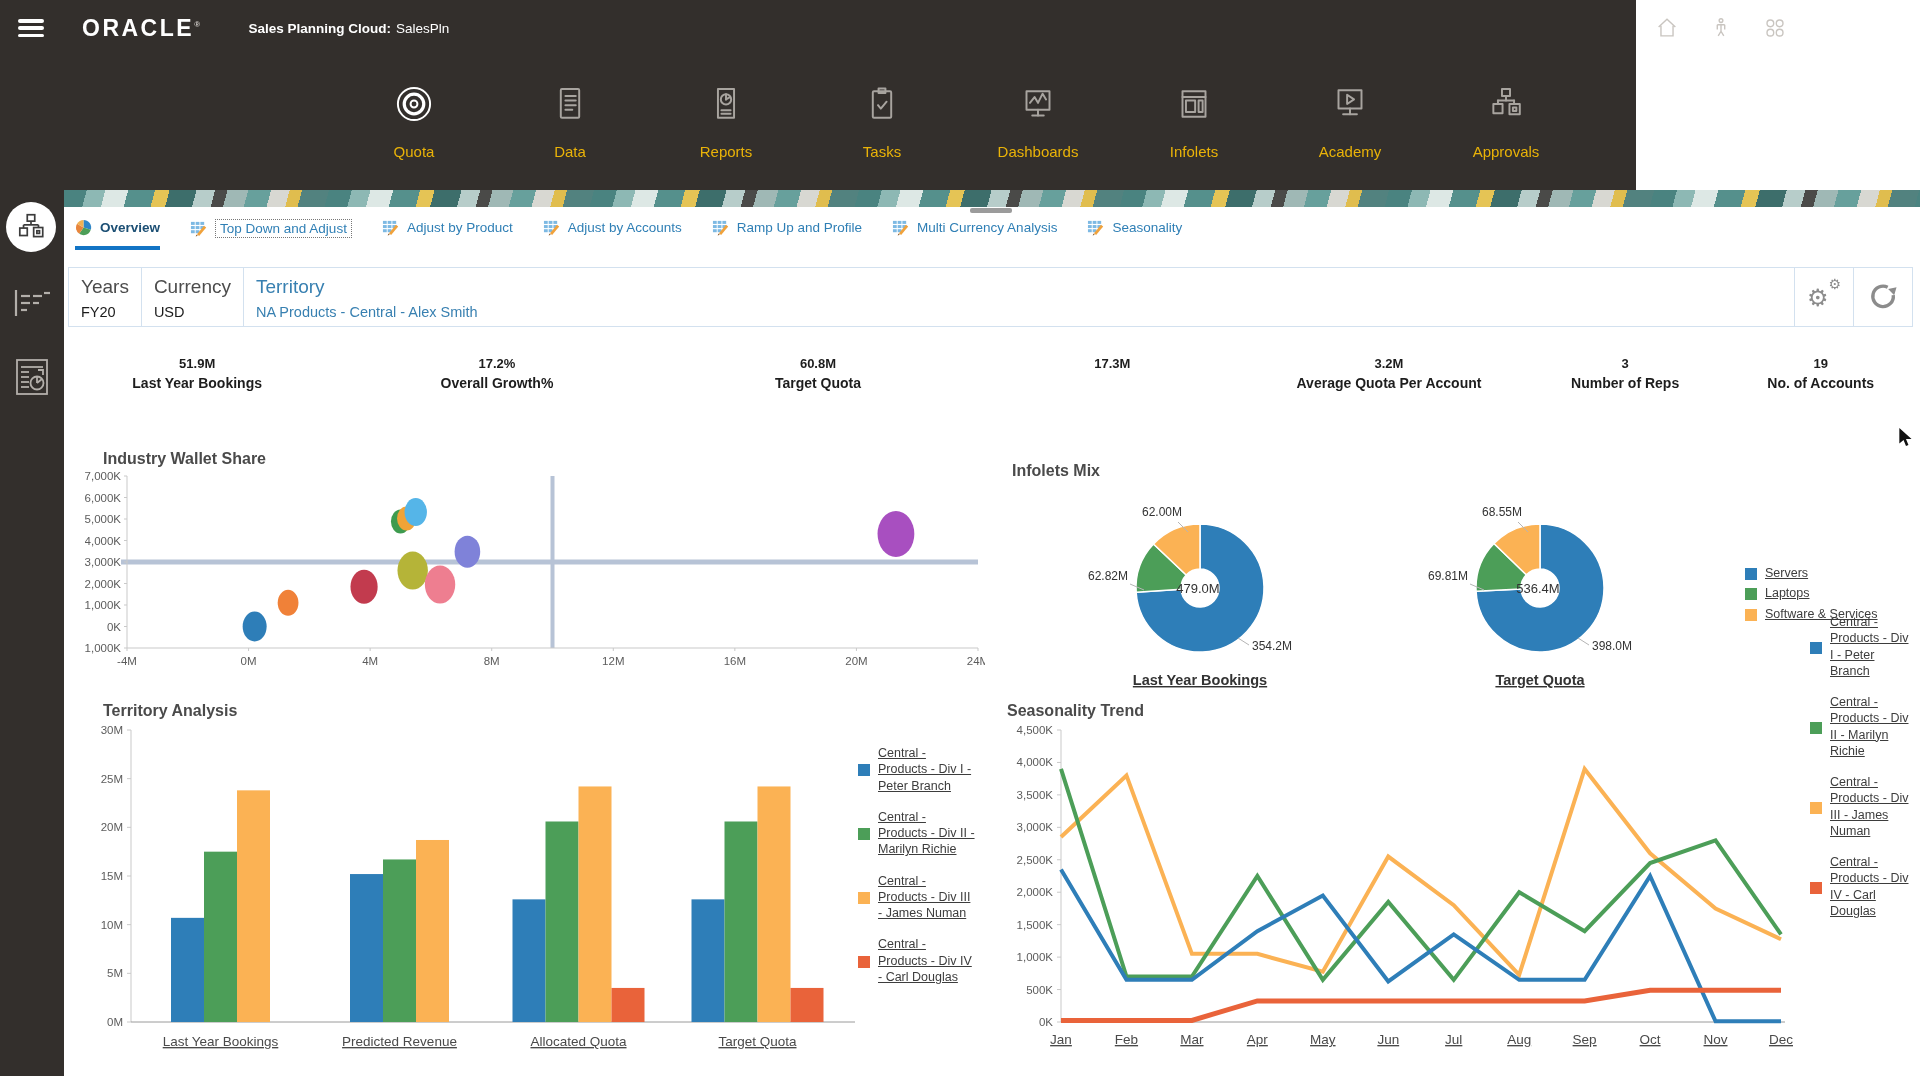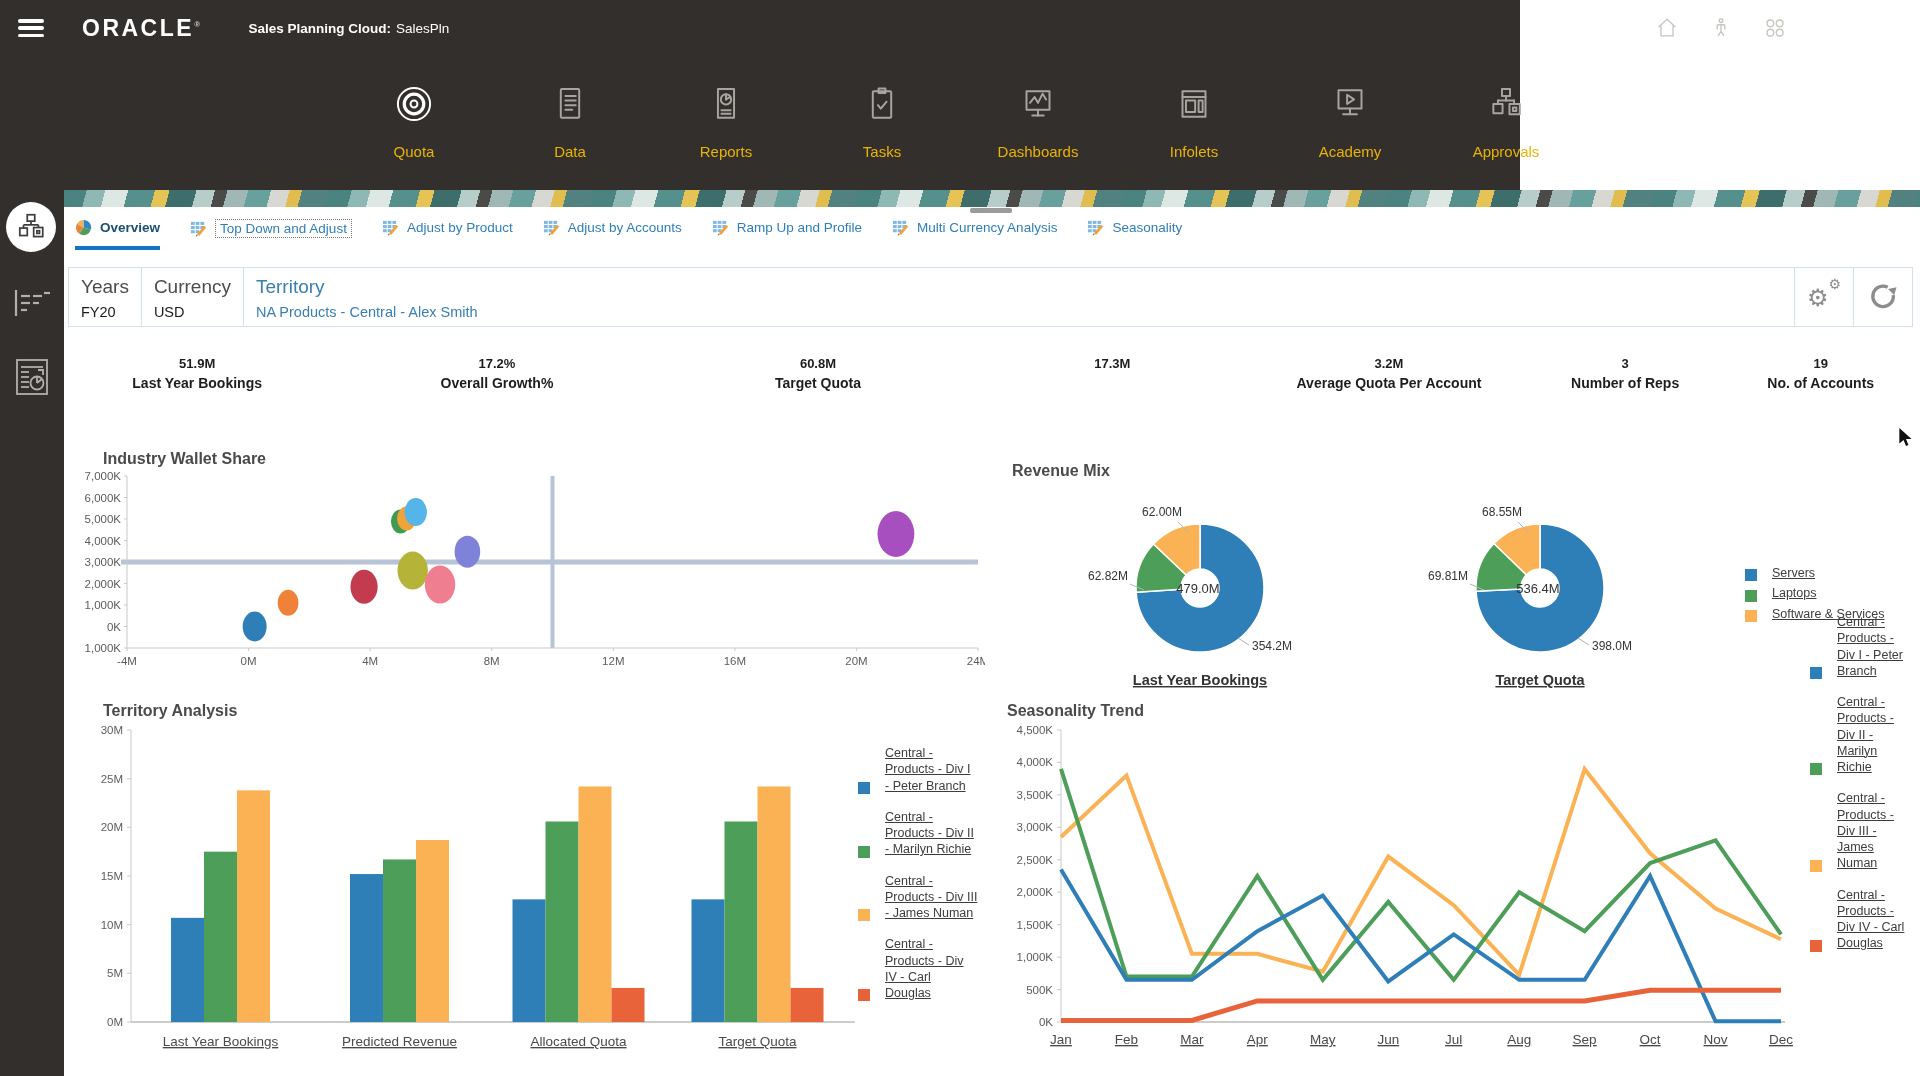--- a/index.html
+++ b/index.html
@@ -1,20 +1,20 @@
 <!DOCTYPE html>
 <html><head>
 <meta charset="utf-8">
 <style>
   html,body{margin:0;padding:0;background:#fff;}
   #app{position:relative;width:1920px;height:1076px;background:#fff;overflow:hidden;
        font-family:"Liberation Sans",sans-serif;-webkit-font-smoothing:antialiased;}
 
   
-  .hdr{position:absolute;left:0;top:0;width:1520px;height:190px;background:#332F2C;}
+  .hdr{position:absolute;left:0;top:0;width:1636px;height:190px;background:#332F2C;}
   .topbar{position:absolute;left:0;top:0;width:1920px;height:56px;display:flex;align-items:center;}
   .burger{width:26px;height:18px;margin-left:18px;display:flex;flex-direction:column;justify-content:space-between;cursor:pointer;}
   .burger span{display:block;height:3.5px;background:#fff;border-radius:2px;}
   .brand{color:#fff;font-weight:bold;font-size:23px;letter-spacing:2.5px;margin-left:38px;}
   .brand sup{font-size:8px;color:#cfcbc7;}
   .apptitle{color:#fff;font-size:13.5px;margin-left:46px;}
   .apptitle b{font-weight:bold;margin-right:5px;}
   .top-right{margin-left:auto;display:flex;align-items:center;gap:28px;margin-right:26px;}
   .tico svg{display:block;width:26px;height:26px;fill:none;stroke:#C9C5C0;stroke-width:1.5;}
   .userbox{color:#fff;font-size:13.5px;display:flex;align-items:center;gap:7px;cursor:pointer;}
@@ -70,21 +70,21 @@
   .kpi-v{font-size:13px;font-weight:bold;color:#1d1d1d;}
   .kpi-l{font-size:14px;font-weight:bold;color:#1d1d1d;margin:4px auto 0;max-width:245px;line-height:1.25;}
 
   
   .chart-sec{position:absolute;}
   .chart-sec h3{margin:0 0 2px 0;font-size:16px;color:#4a4a4a;font-weight:bold;}
   svg text{font-family:"Liberation Sans",sans-serif;}
 
   
   .legend{position:absolute;}
-  .lg-item{display:flex;align-items:flex-end;gap:15px;cursor:pointer;}
+  .lg-item{display:flex;align-items:center;gap:8px;cursor:pointer;}
   .lg-sq{width:12px;height:12px;flex:0 0 12px;margin-top:2px;}
   .lg-tx{font-size:12.5px;color:#3d3d3d;text-decoration:underline;line-height:1.3;}
   .legend.wrap .lg-item{margin-bottom:15px;}
   .legend.wrap .lg-tx{width:98px;}
   .legend.nowrap .lg-item{margin-bottom:4px;}
   .legend.nowrap .lg-tx{white-space:nowrap;}
 
   .cursor{position:absolute;left:1898px;top:428px;}
 </style>
 </head>
@@ -462,21 +462,21 @@
         <ellipse cx="315.5357142857143" cy="51.580000000000005" rx="9.600000000000001" ry="12" fill="#3E9B4F"></ellipse>
         <ellipse cx="321.6142857142857" cy="48.57" rx="9.600000000000001" ry="12" fill="#F0A338"></ellipse>
         <ellipse cx="330.7321428571429" cy="42.12" rx="11.200000000000001" ry="14" fill="#55B5E8"></ellipse>
         <ellipse cx="327.6928571428572" cy="100.60000000000001" rx="15.200000000000001" ry="19" fill="#B5B438"></ellipse>
         <ellipse cx="355.0464285714286" cy="114.575" rx="15.200000000000001" ry="19" fill="#EE7E90"></ellipse>
         <ellipse cx="382.4" cy="81.68" rx="12.8" ry="16" fill="#7F82D9"></ellipse>
         <ellipse cx="810.9392857142857" cy="64.05000000000001" rx="18.400000000000002" ry="23" fill="#A84FC0"></ellipse>
       </svg></section>
 
   <section class="chart-sec" style="left:1010px;top:462px;width:900px;height:232px;">
-    <h3 style="margin-left:2px;">Revenue Mix</h3>
+    <h3 style="margin-left:2px;">Infolets Mix</h3>
     <div><svg width="720" height="214">
           <path d="M190,42 A64,64 0 1 1 126.14118923185868,110.24879833349597 L171.04191555320804,107.26136200525661 A19,19 0 1 0 190,87 Z" fill="#2E7EB8" stroke="#fff" stroke-width="1.5"></path>
           <path d="M126.14118923185868,110.24879833349597 A64,64 0 0 1 143.50295754769598,62.022448417531955 L176.19619052197226,92.9441643739548 A19,19 0 0 0 171.04191555320804,107.26136200525661 Z" fill="#4C9E58" stroke="#fff" stroke-width="1.5"></path>
           <path d="M143.50295754769598,62.022448417531955 A64,64 0 0 1 190,42 L190,87 A19,19 0 0 0 176.19619052197226,92.9441643739548 Z" fill="#FBB254" stroke="#fff" stroke-width="1.5"></path>
           <text x="188" y="111" fill="#333" font-size="13" text-anchor="middle">479.0M</text>
           <text x="152" y="34" fill="#333" font-size="12" text-anchor="middle">62.00M</text>
           <line x1="168" y1="40" x2="178" y2="50" stroke="#b5b5b5"></line>
           <text x="118" y="98" fill="#333" font-size="12" text-anchor="end">62.82M</text>
           <line x1="120" y1="102" x2="134" y2="108" stroke="#b5b5b5"></line>
           <text x="242" y="168" fill="#333" font-size="12">354.2M</text>

